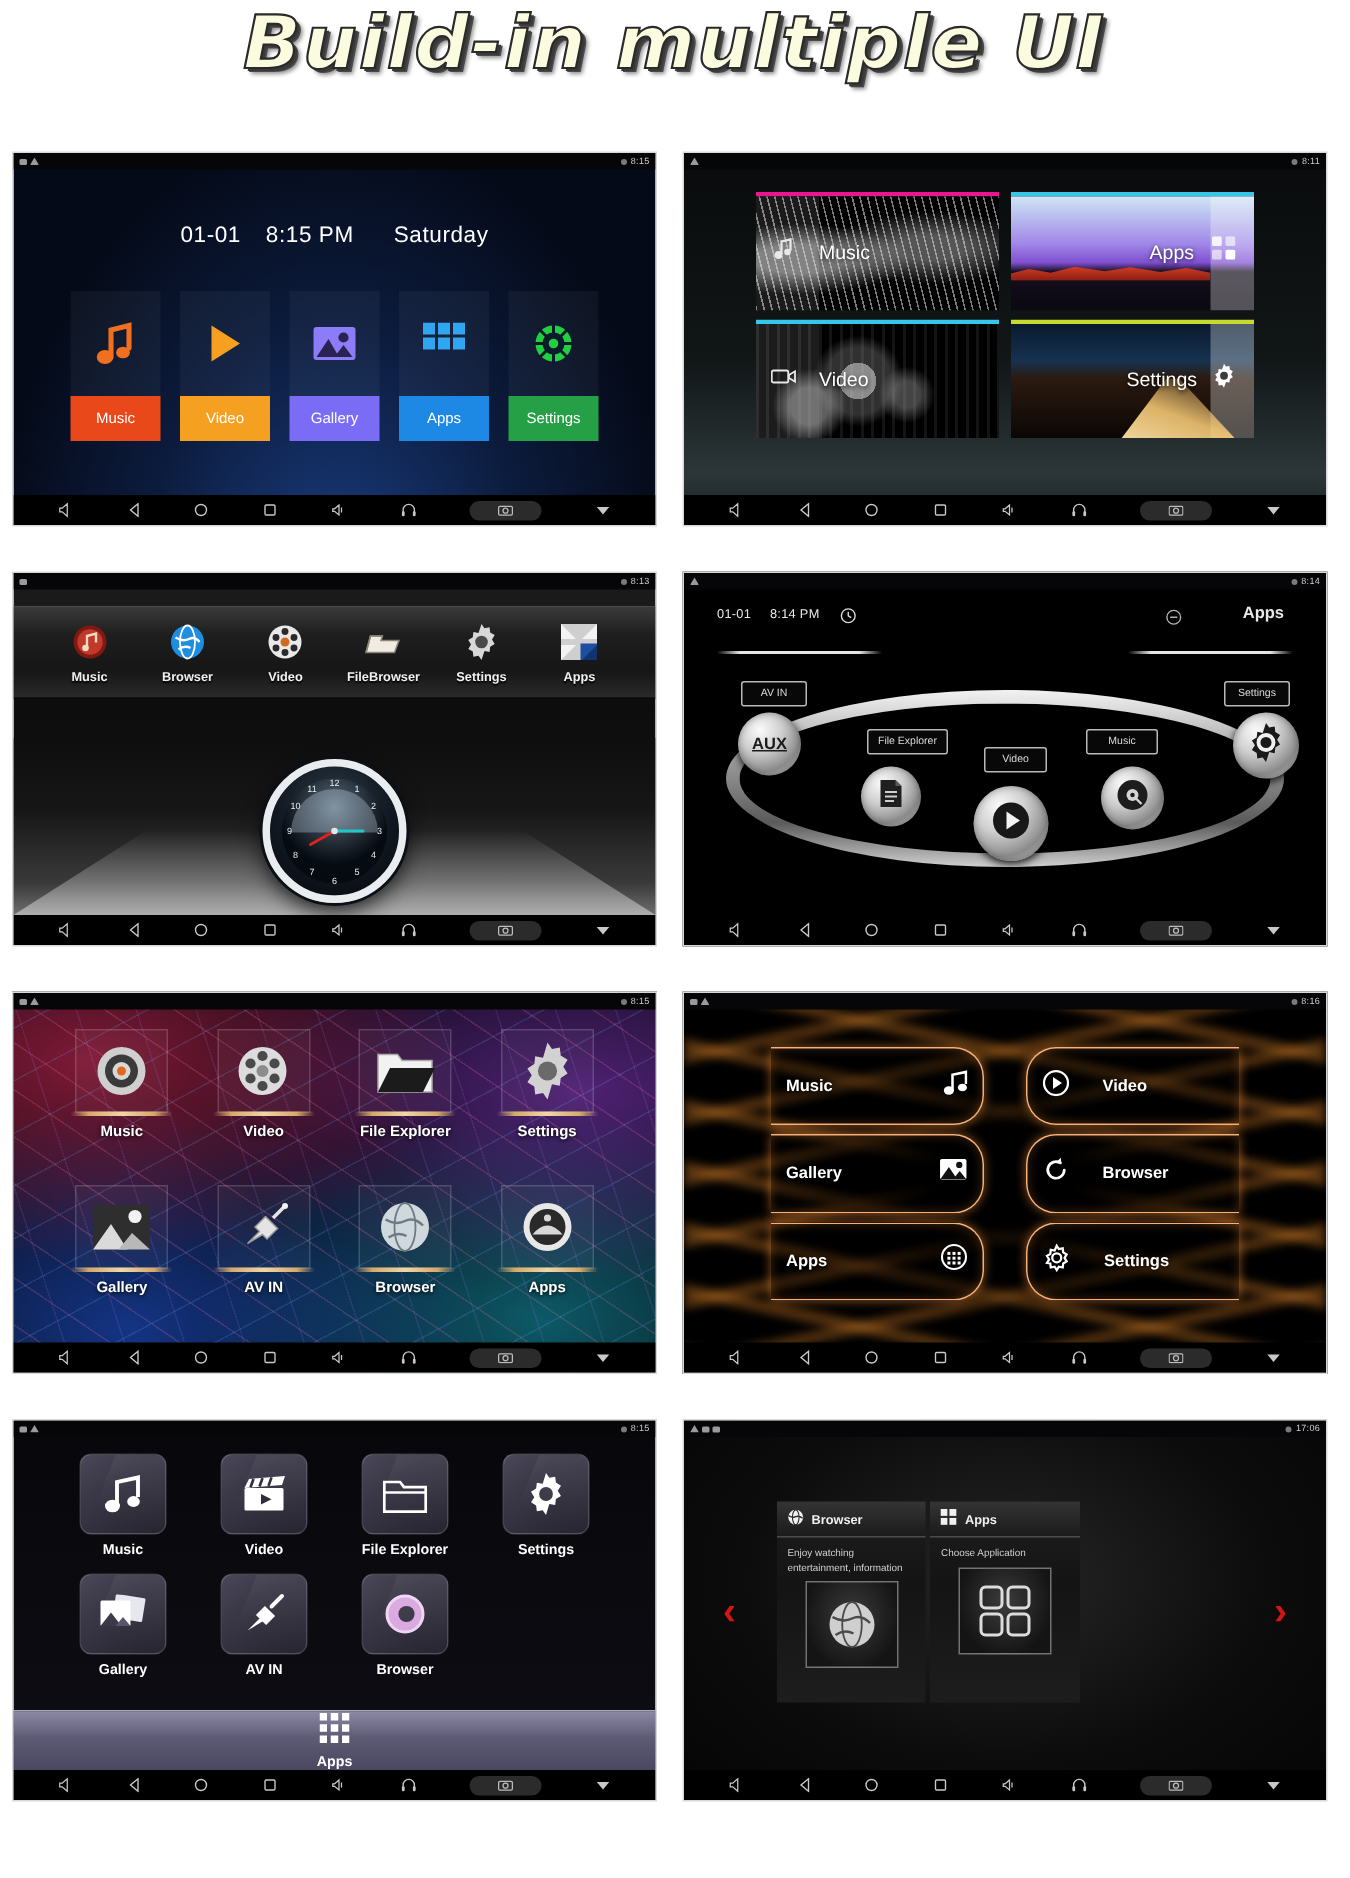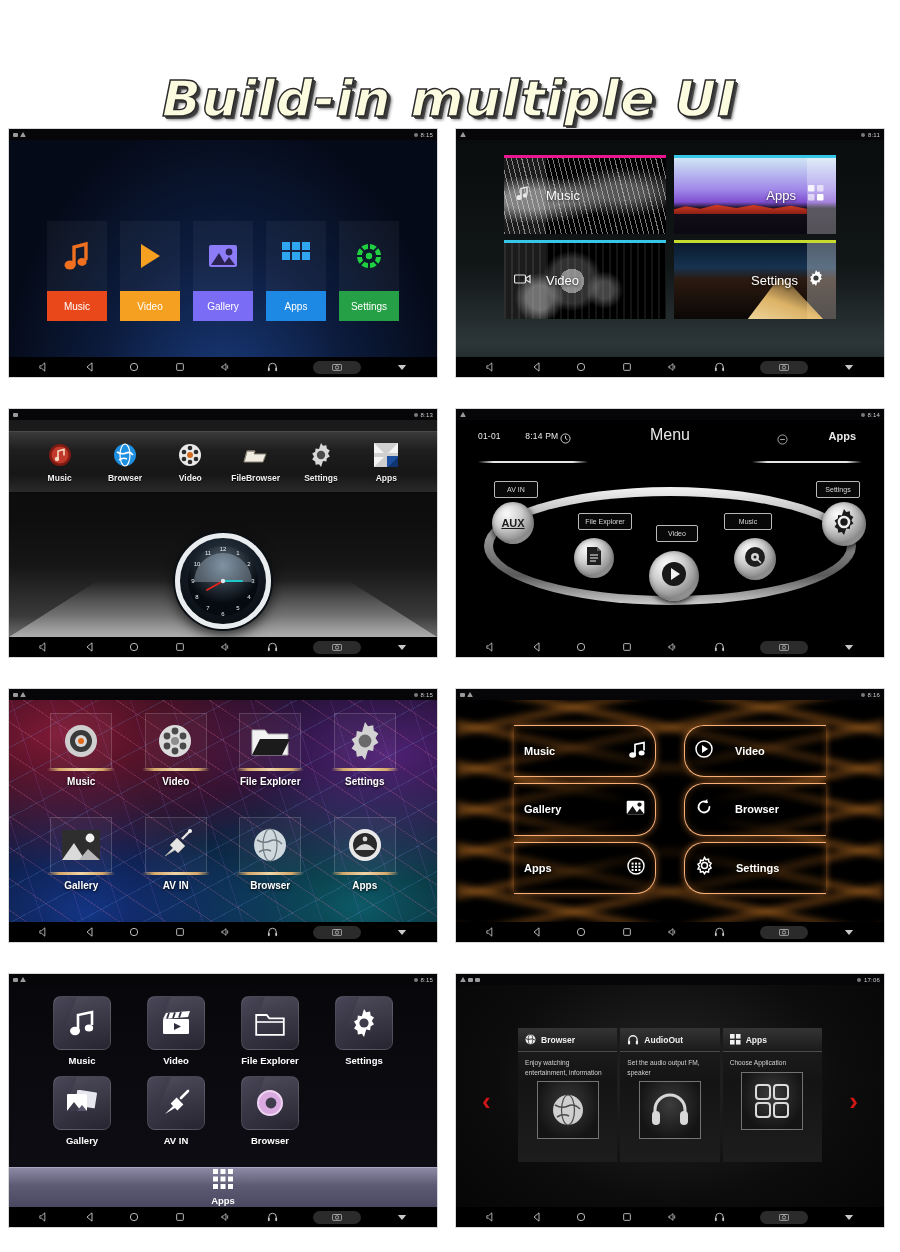--- a/index.html
+++ b/index.html
@@ -6,22 +6,22 @@
   body {
     width: 900px; height: 1252px;
     background: #ffffff;
     font-family: "Liberation Sans", sans-serif;
     overflow: hidden;
     position: relative;
   }
 
   
   .title-wrap {
-    height: 128px;
-    display: flex; align-items: flex-end; justify-content: center;
+    height: 101px;
+    display: flex; align-items: flex-start; justify-content: center;
   }
   .title {
     font-size: 49px;
     font-weight: bold;
     font-style: italic;
     letter-spacing: 1px;
     color: #fbfbdf;
     -webkit-text-stroke: 1.4px #2a2a2a;
     text-shadow:
        2px 2px 0 #3a3a3a,
@@ -379,20 +379,25 @@
       <div class="sb-left">
           <i class="sb-ic"></i>
           <i class="sb-ic tri"></i>
         </div>
       <div class="sb-right">
           <span class="sb-dot"></span>
           <span class="sb-time">8:15</span>
         </div>
     </div>
 
+    <div class="p1-clock">
+      <span>01-01</span>
+      <span>8:15 PM</span>
+      <span style="margin-left:16px">Saturday</span>
+    </div>
 
     <div class="p1-row">
       <div class="p1-tile">
         <div class="art">
           <svg width="26" height="30" viewBox="0 0 26 30">
               <path d="M10 24V6l12-3v15" stroke="#F07020" stroke-width="3.4" fill="none" stroke-linecap="round"></path>
               <ellipse cx="6" cy="24" rx="5.5" ry="4.6" fill="#F07020"></ellipse>
               <ellipse cx="18" cy="21" rx="4.6" ry="3.9" fill="#F07020"></ellipse>
             </svg>
         </div>
@@ -780,29 +785,28 @@
         </div>
       <div class="sb-right">
           <span class="sb-dot"></span>
           <span class="sb-time">8:14</span>
         </div>
     </div>
 
     <div class="p4-head">
       <div class="dt">
         <span>01-01</span>
-        <span style="margin-left:22px">8:14 PM</span>
+        <span style="margin-left:10px">8:14 PM</span>
       </div>
       <div class="clkic">
         <svg width="11" height="11" viewBox="0 0 12 12">
             <circle cx="6" cy="6" r="5" fill="none" stroke="#dcdcdc" stroke-width="1"></circle>
             <path d="M6 3 v3 l2.2 1.4" stroke="#dcdcdc" stroke-width="1" fill="none"></path>
           </svg>
       </div>
-      <div class="menu">Menu</div>
       <div class="appsic">
         <svg width="11" height="11" viewBox="0 0 12 12">
             <circle cx="6" cy="6" r="5" fill="none" stroke="#b4b4b4" stroke-width="1"></circle>
             <line x1="3.4" y1="6" x2="8.6" y2="6" stroke="#b4b4b4" stroke-width="1"></line>
           </svg>
       </div>
       <div class="apps">Apps</div>
     </div>
     <div class="p4-rule" style="left:22px; width:110px; top:52px;"></div>
     <div class="p4-rule" style="right:22px; width:110px; top:52px;"></div>
@@ -1378,40 +1382,20 @@
         <div class="desc">Enjoy watching entertainment, information</div>
         <div class="thumb">
           <svg width="36" height="36" viewBox="0 0 36 36">
               <circle cx="18" cy="18" r="15" fill="#cfcfcf"></circle>
               <path d="M5 13 q7 4 13 1 t12 3 M7 25 q6-4 12-1" stroke="#4a4a4a" stroke-width="1.6" fill="none"></path>
               <ellipse cx="18" cy="18" rx="6.5" ry="15" fill="none" stroke="#4a4a4a" stroke-width="1.2"></ellipse>
             </svg>
         </div>
       </div>
 
-      <div class="p8-card">
-        <div class="hd">
-          <span>
-            <svg width="12" height="11" viewBox="0 0 13 12">
-                <path d="M2 9 V6.4 a4.5 4.5 0 0 1 9 0 V9" fill="none" stroke="#f0f0f0" stroke-width="1.4"></path>
-                <rect x="1" y="7.4" width="2.4" height="4" rx="1.1" fill="#f0f0f0"></rect>
-                <rect x="9.6" y="7.4" width="2.4" height="4" rx="1.1" fill="#f0f0f0"></rect>
-              </svg>
-          </span>
-          <span class="t">AudioOut</span>
-        </div>
-        <div class="desc">Set the audio output FM, speaker</div>
-        <div class="thumb">
-          <svg width="38" height="34" viewBox="0 0 38 34">
-              <path d="M4 24 V17 a15 15 0 0 1 30 0 v7" fill="none" stroke="#d8d8d8" stroke-width="3"></path>
-              <rect x="1" y="18" width="8" height="14" rx="4" fill="#d8d8d8"></rect>
-              <rect x="29" y="18" width="8" height="14" rx="4" fill="#d8d8d8"></rect>
-            </svg>
-        </div>
-      </div>
 
       <div class="p8-card">
         <div class="hd">
           <span>
             <svg width="11" height="11" viewBox="0 0 12 12">
                 <g fill="#f0f0f0">
                   <rect x="0" y="0" width="5" height="5"></rect>
                   <rect x="6.5" y="0" width="5" height="5"></rect>
                   <rect x="0" y="6.5" width="5" height="5"></rect>
                   <rect x="6.5" y="6.5" width="5" height="5"></rect>

